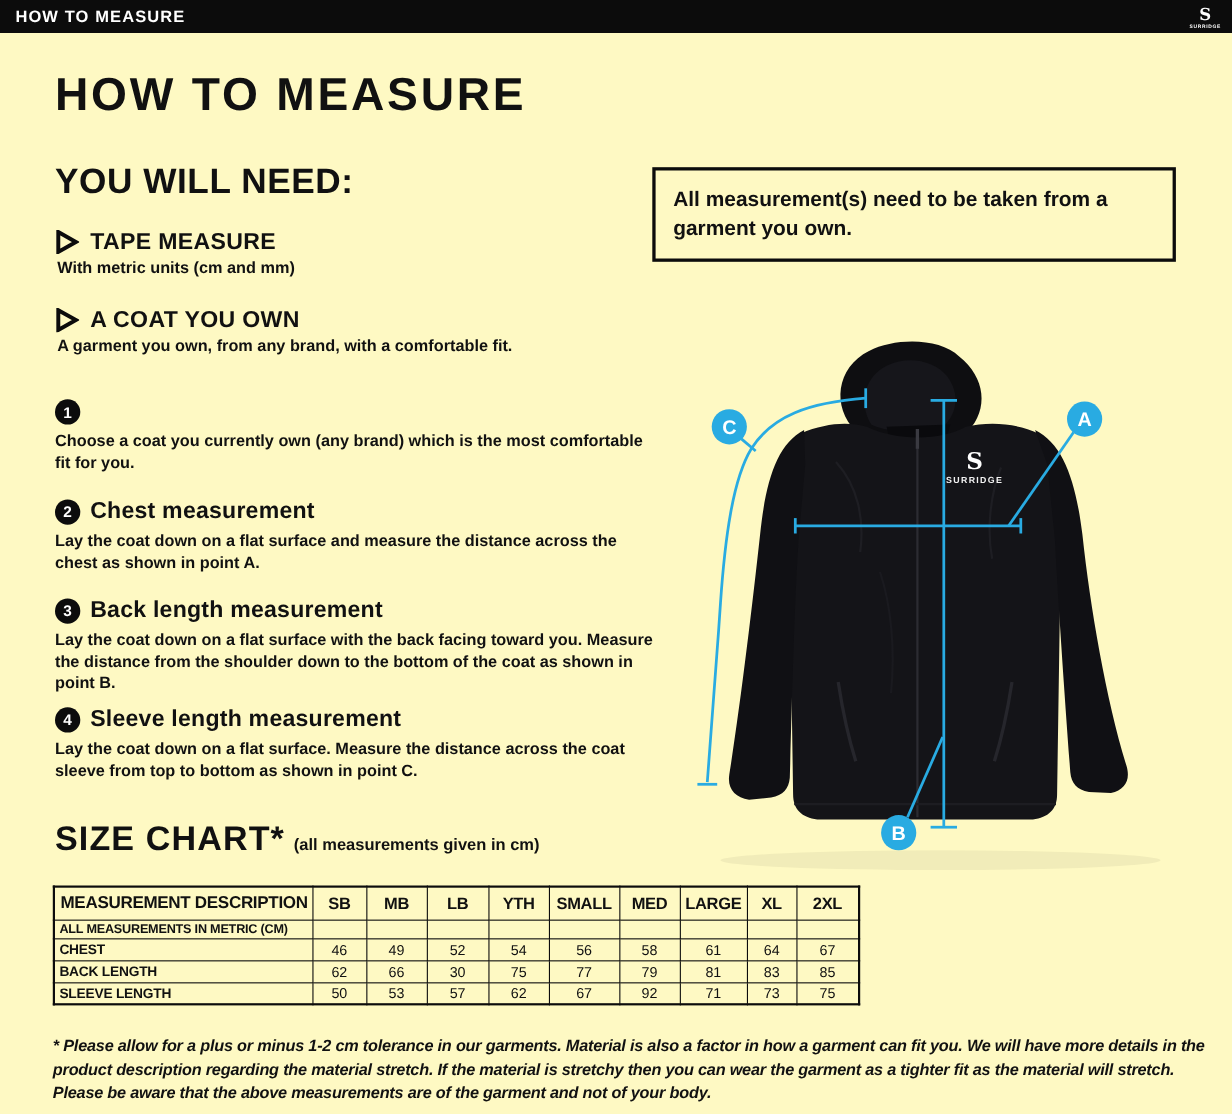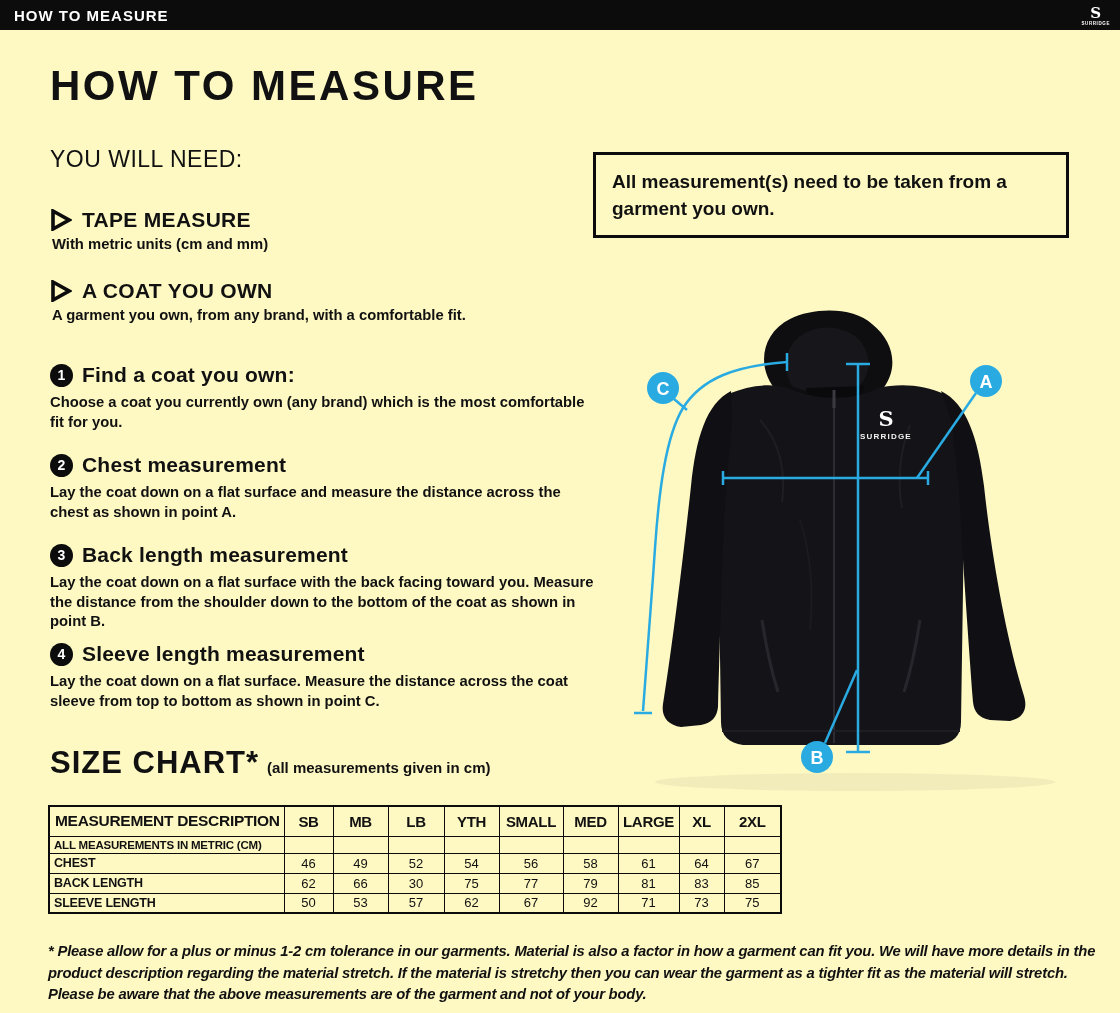--- a/index.html
+++ b/index.html
@@ -10,21 +10,21 @@
   
   .topbar { position:absolute; left:0; top:0; width:1120px; height:30px; background:#0c0c0c;
             display:flex; align-items:center; justify-content:space-between; padding:0 10px 0 14px; }
   .topbar-title { color:#fff; font-size:15px; font-weight:700; letter-spacing:1px; }
   .topbar-logo { display:flex; flex-direction:column; align-items:center; line-height:1; margin-top:2px; }
   .topbar-logo .mark { color:#fff; font-weight:700; font-size:15px; font-family:"DejaVu Serif", serif; }
   .topbar-logo .brand { color:#fff; font-size:4.5px; font-weight:700; letter-spacing:.6px; margin-top:1px; }
 
   
   .h1 { position:absolute; left:50px; top:62px; font-size:42px; font-weight:800; letter-spacing:2.5px; }
-  .h2 { position:absolute; left:50px; top:146px; font-size:23px; font-weight:400; letter-spacing:.5px; }
+  .h2 { position:absolute; left:50px; top:146px; font-size:32px; font-weight:700; letter-spacing:.5px; }
 
   
   .need-item { position:absolute; left:50px; }
   .need-title { display:flex; align-items:center; gap:10px; font-size:21px; font-weight:800; letter-spacing:.3px; }
   .need-desc { font-size:14.8px; font-weight:700; margin-top:4px; margin-left:2px; }
   .tri { width:22px; height:22px; flex:0 0 auto; }
 
   
   .step { position:absolute; left:50px; width:548px; }
   .step-head { display:flex; align-items:center; gap:9px; }
@@ -92,21 +92,20 @@
       <span>TAPE MEASURE</span>
     </div>
     <div class="need-desc">With metric units (cm and mm)</div>
   </div>
 
   <div class="callout">All measurement(s) need to be taken from a garment you own.</div>
 
   <div class="step" style="top:363px;">
     <div class="step-head">
       <span class="step-num">1</span>
-      <span class="step-title">Find a coat you own:</span>
     </div>
     <div class="step-desc">Choose a coat you currently own (any brand) which is the most comfortable fit for you.</div>
   </div>
 
   <div class="step" style="top:453px;">
     <div class="step-head">
       <span class="step-num">2</span>
       <span class="step-title">Chest measurement</span>
     </div>
     <div class="step-desc">Lay the coat down on a flat surface and measure the distance across the chest as shown in point A.</div>

